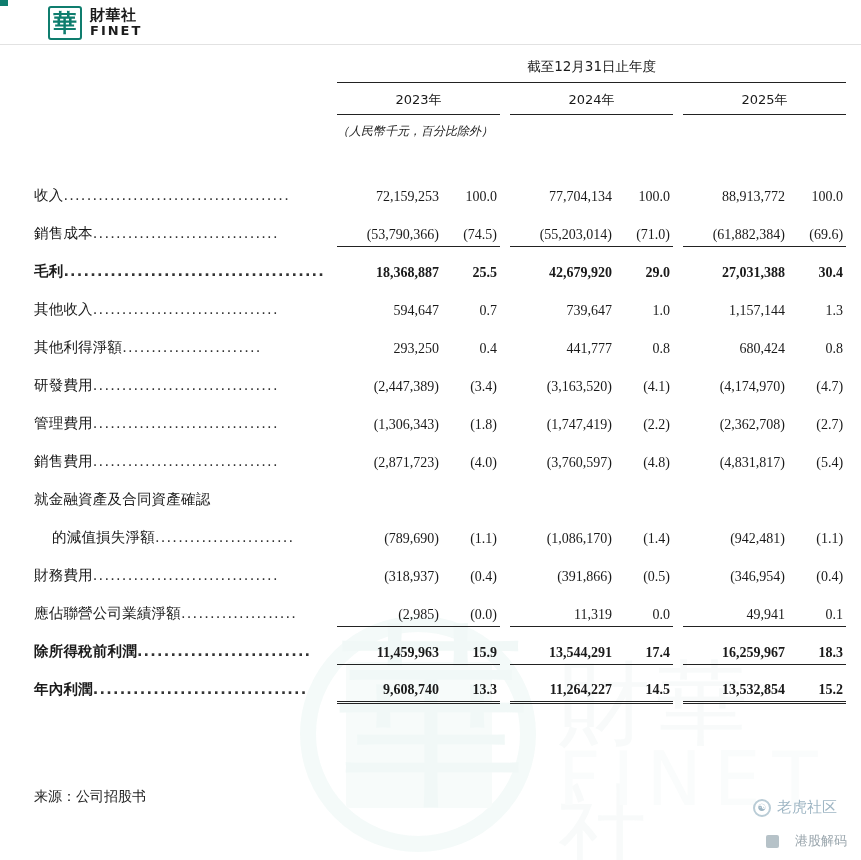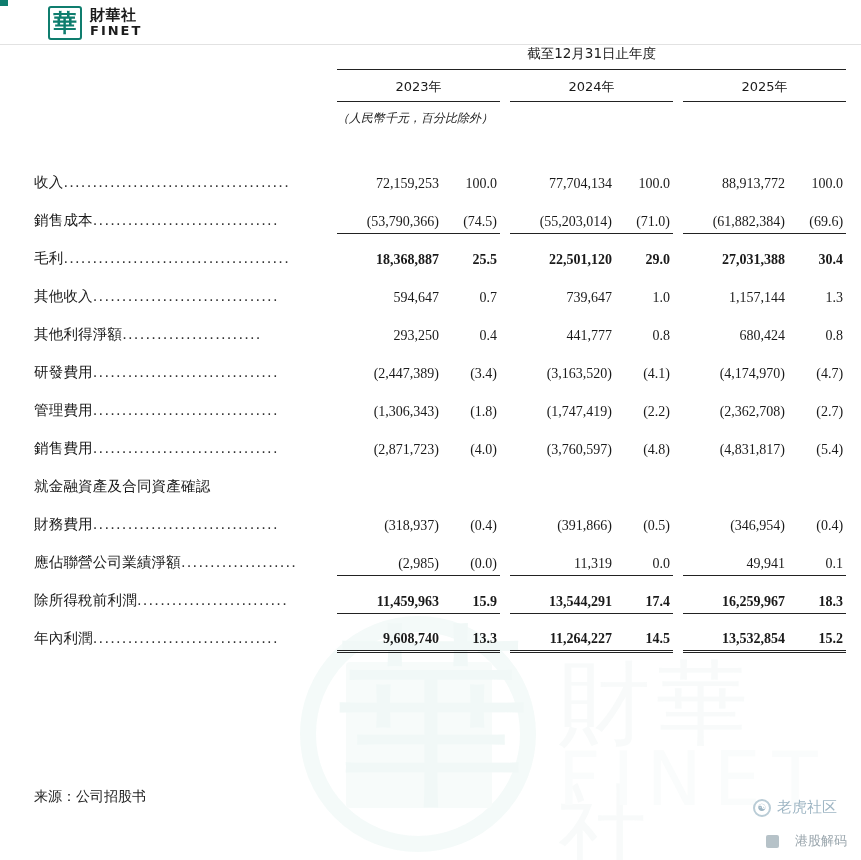--- a/index.html
+++ b/index.html
@@ -83,21 +83,21 @@
   }
   .wm-en {
     position: absolute; left: 408px; top: 436px;
     font-size: 74px; letter-spacing: 12px;
     color: #eef4f3;
     font-family: "DejaVu Sans", sans-serif;
   }
 
   
   .sheet {
-    position: absolute; left: 0; top: 35px;
+    position: absolute; left: 0; top: 48px;
     width: 842px; height: 740px;
     padding: 0 34px 0 34px;
   }
   table.fin {
     width: 793px;
     border-collapse: collapse;
     table-layout: fixed;
     position: relative;
     z-index: 3;
   }
@@ -158,21 +158,21 @@
   }
   td.pct {
     text-align: right;
     font-size: 14px;
     font-family: "Liberation Serif", serif;
     padding-bottom: 3px !important;
     padding-right: 3px !important;
     white-space: nowrap;
   }
   tr.bold td { font-weight: bold; }
-  tr.bold td.lbl { font-weight: normal; }
+  tr.bold td.lbl { font-weight: bold; }
 
   
   tr.topline td.num, tr.topline td.pct { border-top: 1px solid #222; }
   
   tr.dbl td.num, tr.dbl td.pct {
     border-top: 1px solid #222;
     border-bottom: 3px double #222;
   }
   tr.indent td.lbl { padding-left: 18px !important; }
 
@@ -292,21 +292,21 @@
           <td class="pct">(71.0)</td>
           <td></td>
           <td class="num">(61,882,384)</td>
           <td class="pct">(69.6)</td>
         </tr>
         <tr class="data bold topline">
           <td class="lbl"><span>毛利</span><span class="leader">.......................................</span></td>
           <td class="num">18,368,887</td>
           <td class="pct">25.5</td>
           <td></td>
-          <td class="num">22,501,120</td>
+          <td class="num">42,679,920</td>
           <td class="pct">29.0</td>
           <td></td>
           <td class="num">27,031,388</td>
           <td class="pct">30.4</td>
         </tr>
         <tr class="data">
           <td class="lbl"><span>其他收入</span><span class="leader">................................</span></td>
           <td class="num">594,647</td>
           <td class="pct">0.7</td>
           <td></td>
@@ -363,20 +363,31 @@
         <tr class="data">
           <td class="lbl"><span>就金融資產及合同資產確認</span></td>
           <td class="num"></td>
           <td class="pct"></td>
           <td></td>
           <td class="num"></td>
           <td class="pct"></td>
           <td></td>
           <td class="num"></td>
           <td class="pct"></td>
+        </tr>
+        <tr class="data indent">
+          <td class="lbl"><span>的減值損失淨額</span><span class="leader">........................</span></td>
+          <td class="num">(789,690)</td>
+          <td class="pct">(1.1)</td>
+          <td></td>
+          <td class="num">(1,086,170)</td>
+          <td class="pct">(1.4)</td>
+          <td></td>
+          <td class="num">(942,481)</td>
+          <td class="pct">(1.1)</td>
         </tr>
         <tr class="data">
           <td class="lbl"><span>財務費用</span><span class="leader">................................</span></td>
           <td class="num">(318,937)</td>
           <td class="pct">(0.4)</td>
           <td></td>
           <td class="num">(391,866)</td>
           <td class="pct">(0.5)</td>
           <td></td>
           <td class="num">(346,954)</td>

